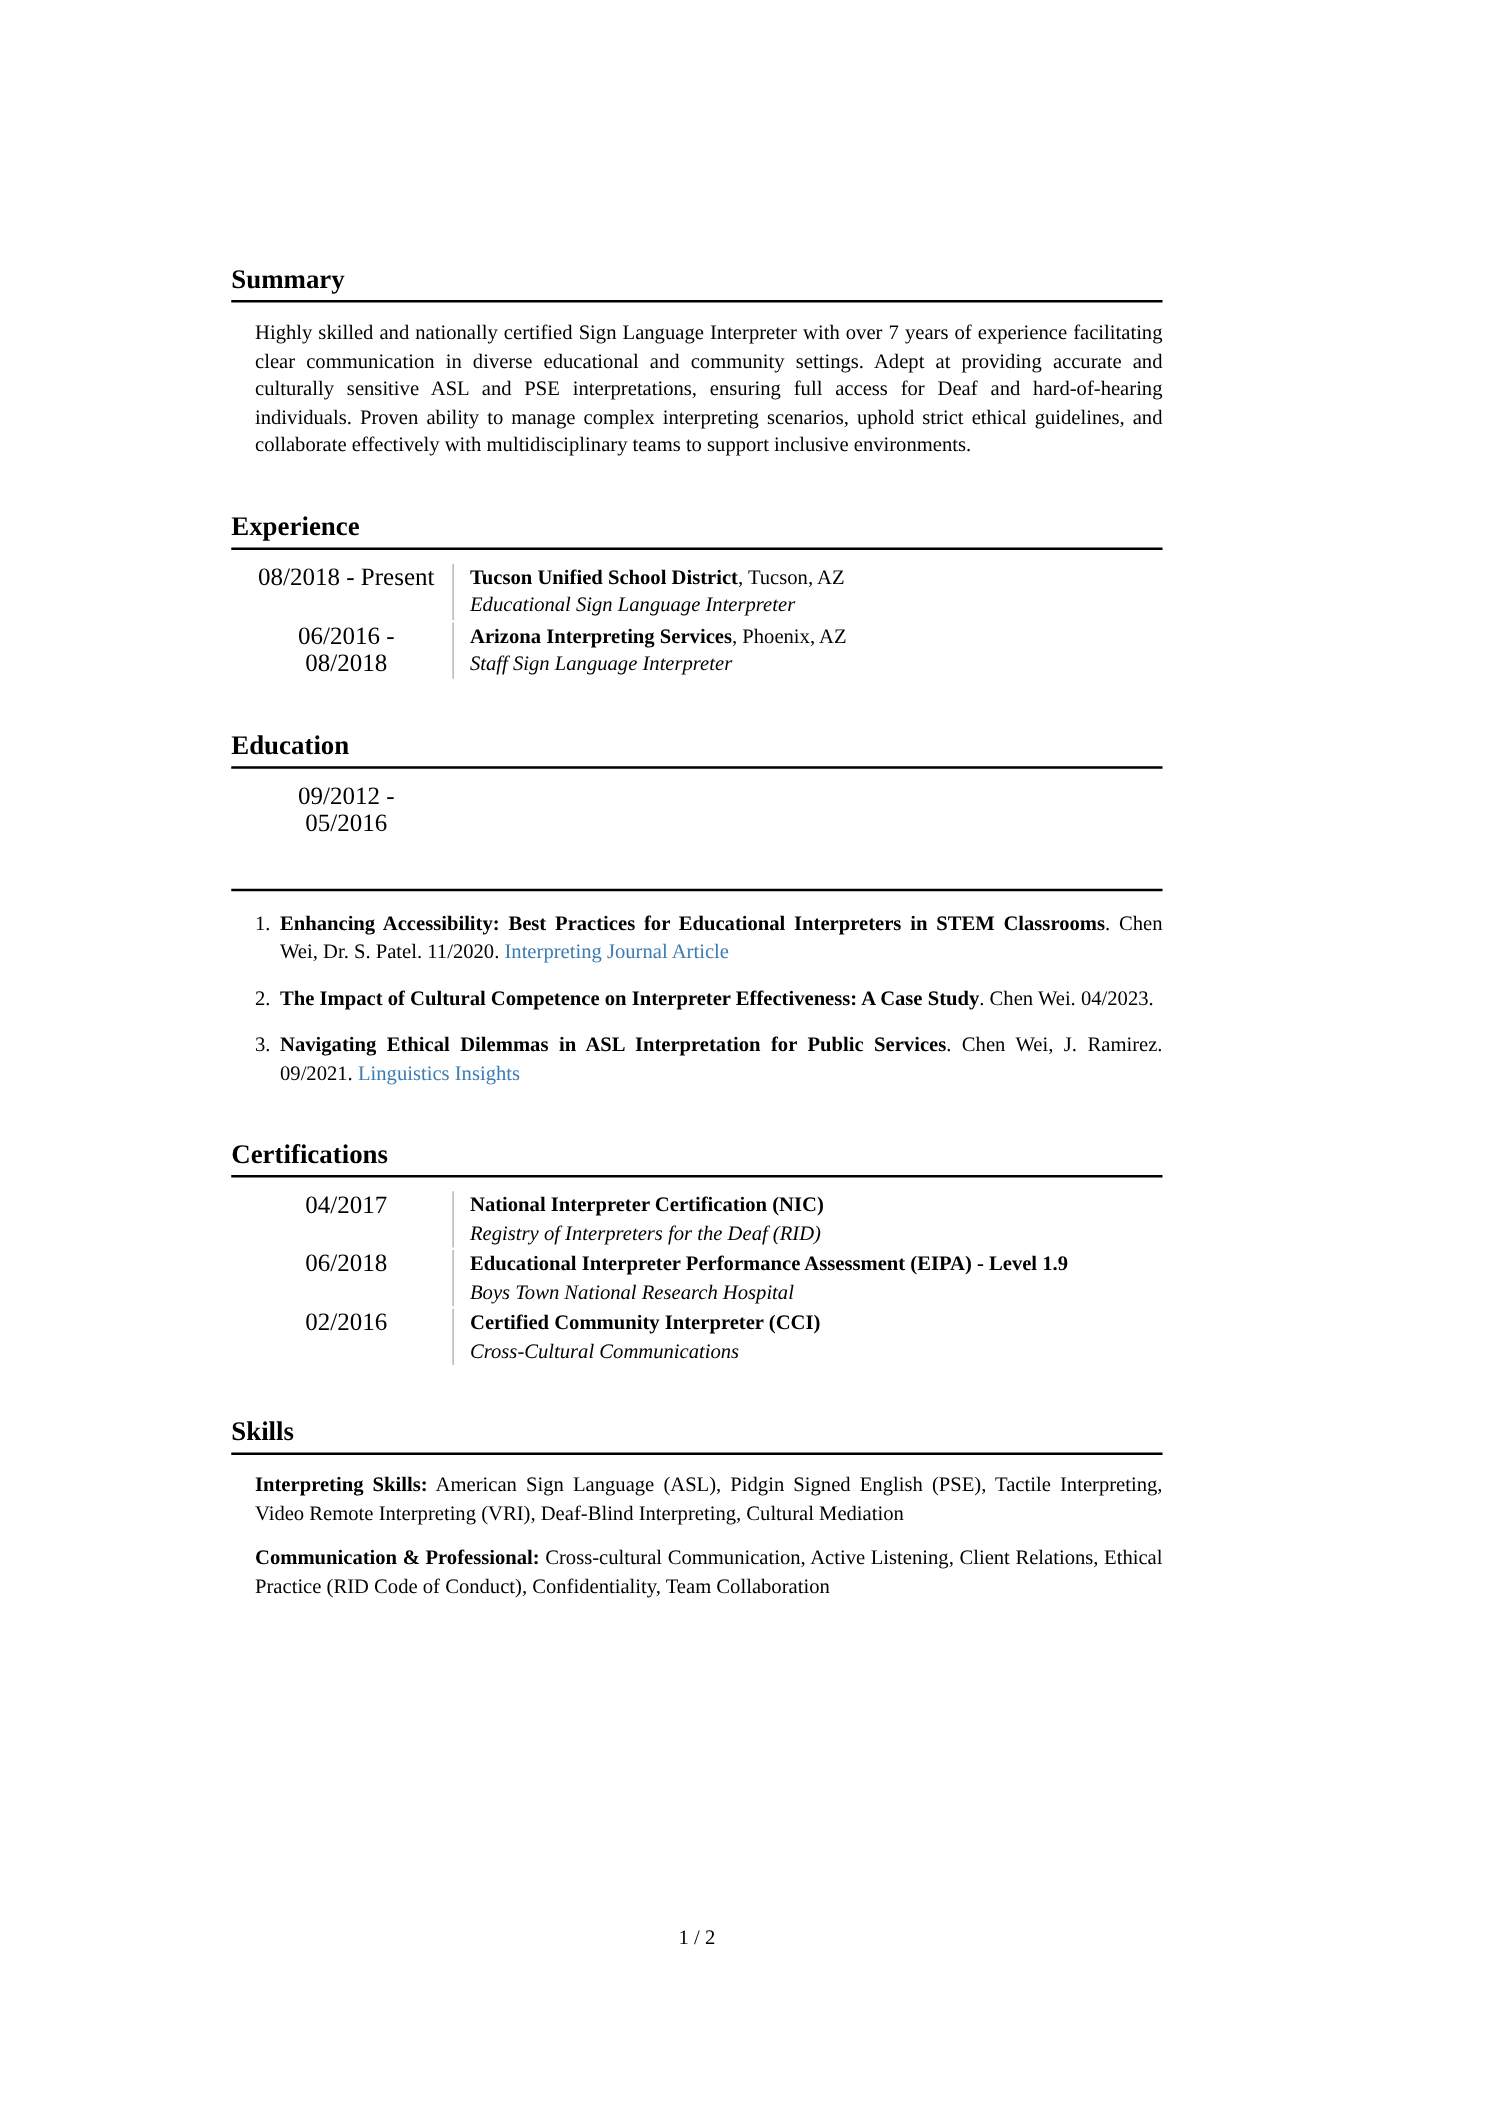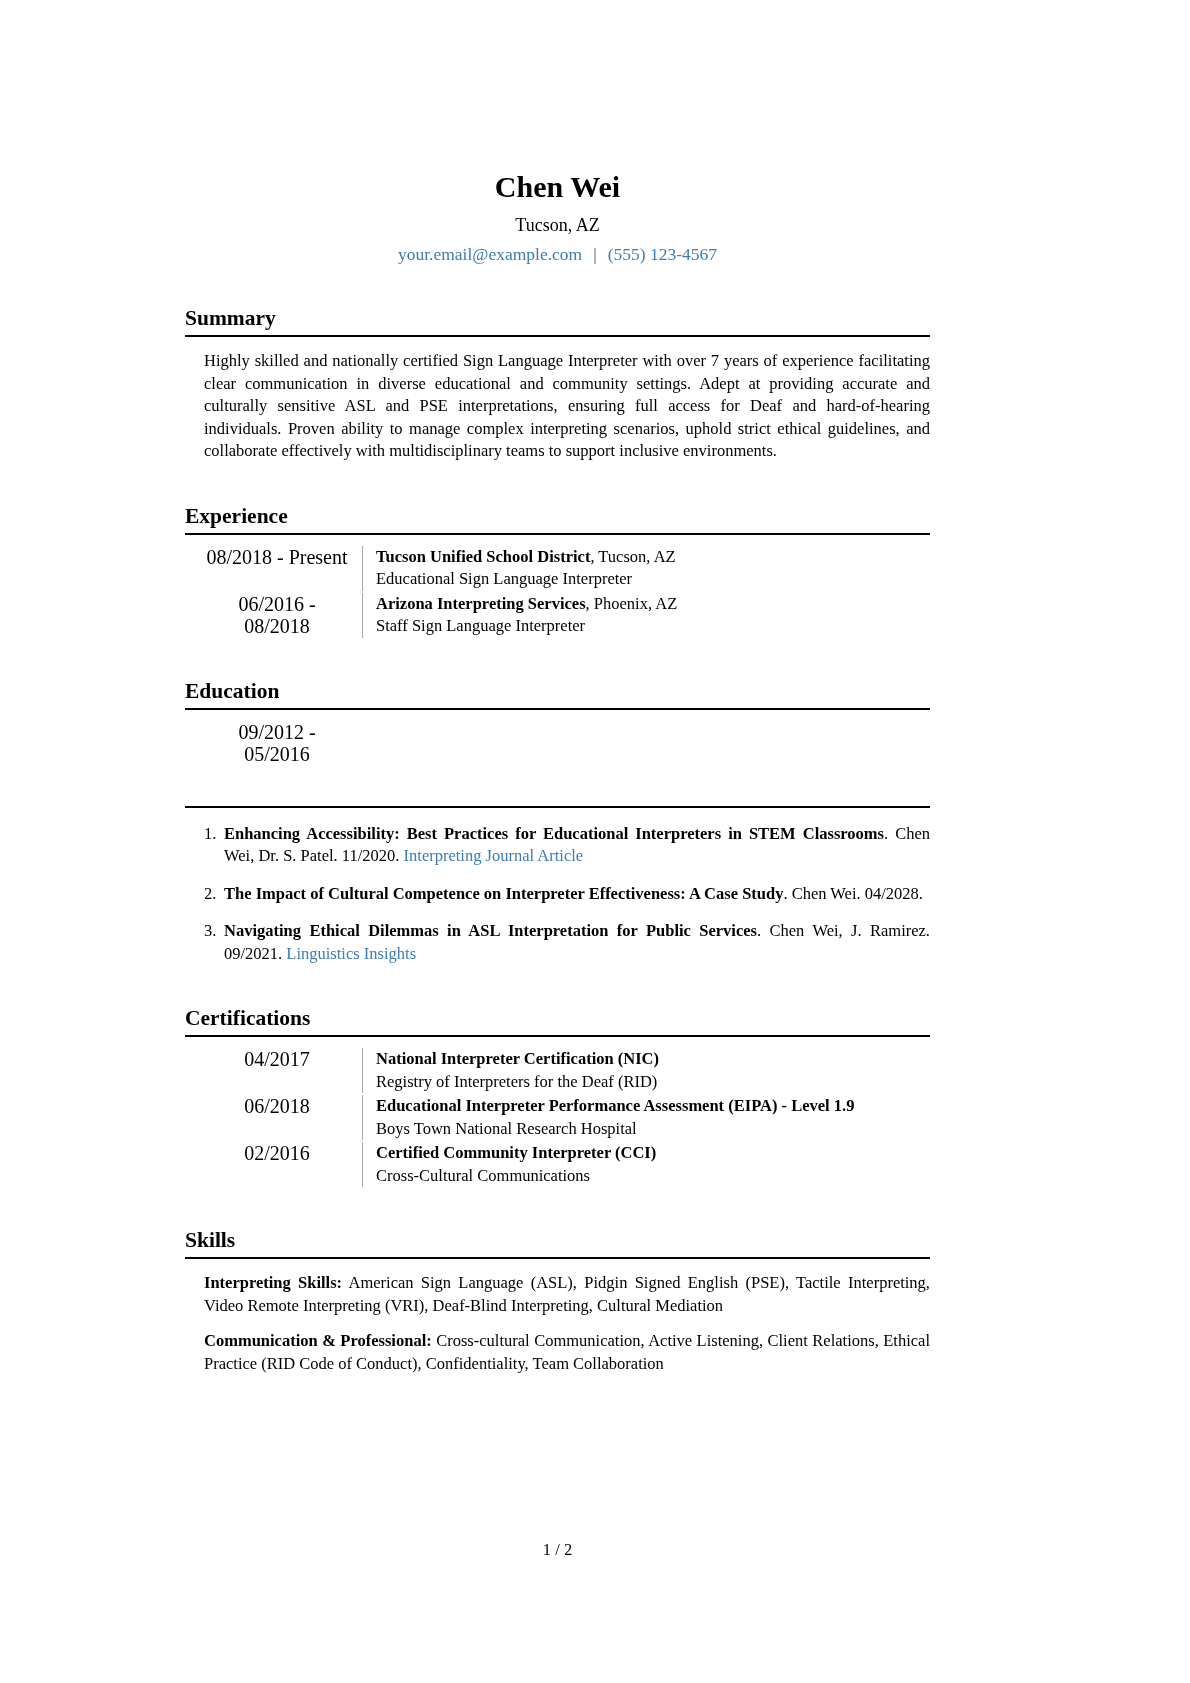--- a/index.html
+++ b/index.html
@@ -24,40 +24,33 @@
   .sec h2{margin:0;font-size:21.5px;line-height:26px;font-weight:bold;}
   .rule{border-bottom:2.5px solid var(--rule);margin-top:4px;}
   .body-text{font-size:16.5px;line-height:22.5px;margin:13px 0 0 0;padding-left:19px;}
   .just{text-align:justify;}
   .rows{margin-top:11px;padding-left:19px;}
   .entry{display:flex;margin-bottom:2px;}
   .dates{width:146px;flex-shrink:0;text-align:center;font-size:20px;line-height:22.5px;}
   .ebody{margin-left:12px;border-left:1px solid var(--divider);padding-left:13px;
          font-size:16.5px;line-height:22.5px;flex:1;text-align:justify;}
   .b{font-weight:bold;}
-  .i{}
+  .i{font-style:italic;}
   .pub{display:flex;margin-top:15px;padding-left:19px;}
   .pub-num{width:20px;flex-shrink:0;font-size:16.5px;line-height:22.5px;}
   .pub-text{flex:1;font-size:16.5px;line-height:22.5px;}
   .footer{position:absolute;left:185px;top:1540px;width:745px;text-align:center;
           font-size:16.5px;line-height:20px;}
 </style>
 </head>
 <body>
 
 <div class="page">
   <div class="content">
 
-    <header>
-      <h1>Chen Wei</h1>
-      <div class="location">Tucson, AZ</div>
-      <div class="contact">
-        <a class="link">your.email@example.com</a><span class="sep">|</span><a class="link">(555) 123-4567</a>
-      </div>
-    </header>
 
     <section class="sec">
       <h2>Summary</h2>
       <div class="rule"></div>
       <p class="body-text just">Highly skilled and nationally certified Sign Language Interpreter with over 7 years of experience facilitating clear communication in diverse educational and community settings. Adept at providing accurate and culturally sensitive ASL and PSE interpretations, ensuring full access for Deaf and hard-of-hearing individuals. Proven ability to manage complex interpreting scenarios, uphold strict ethical guidelines, and collaborate effectively with multidisciplinary teams to support inclusive environments.</p>
     </section>
 
     <section class="sec">
       <h2>Experience</h2>
       <div class="rule"></div>
@@ -90,21 +83,21 @@
     </section>
 
     <section class="sec">
       <div class="rule"></div>
       <div class="pub">
         <div class="pub-num">1.</div>
         <div class="pub-text just"><span class="b">Enhancing Accessibility: Best Practices for Educational Interpreters in STEM Classrooms</span><span>. Chen Wei, Dr. S. Patel. 11/2020. </span><a class="link">Interpreting Journal Article</a></div>
       </div>
       <div class="pub">
         <div class="pub-num">2.</div>
-        <div class="pub-text just"><span class="b">The Impact of Cultural Competence on Interpreter Effectiveness: A Case Study</span><span>. Chen Wei. 04/2028.</span></div>
+        <div class="pub-text just"><span class="b">The Impact of Cultural Competence on Interpreter Effectiveness: A Case Study</span><span>. Chen Wei. 04/2023.</span></div>
       </div>
       <div class="pub">
         <div class="pub-num">3.</div>
         <div class="pub-text just"><span class="b">Navigating Ethical Dilemmas in ASL Interpretation for Public Services</span><span>. Chen Wei, J. Ramirez. 09/2021. </span><a class="link">Linguistics Insights</a></div>
       </div>
     </section>
 
     <section class="sec">
       <h2>Certifications</h2>
       <div class="rule"></div>

